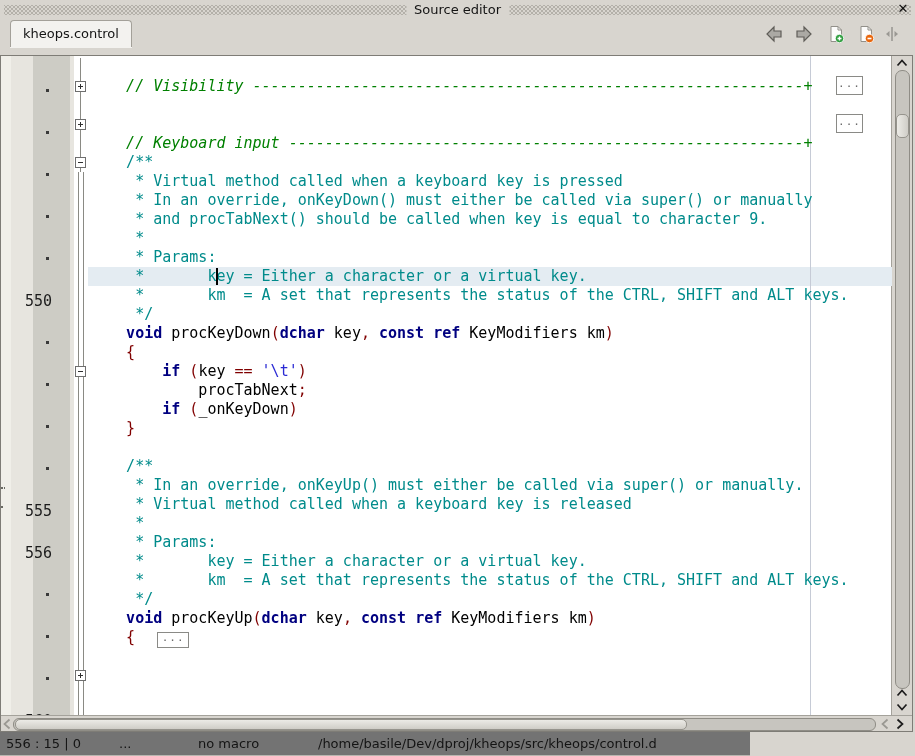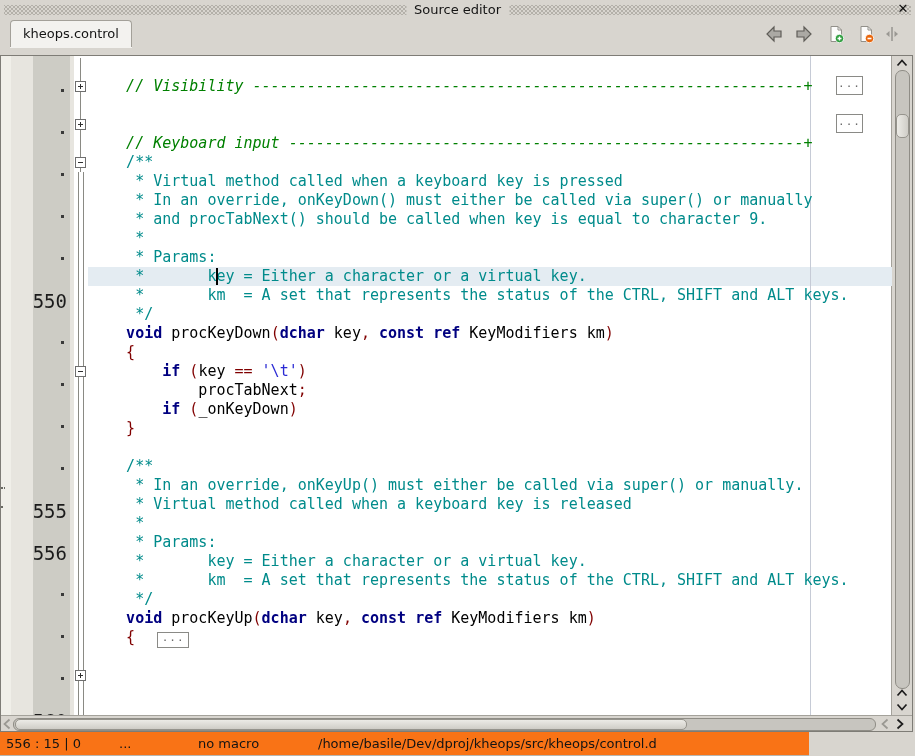--- a/index.html
+++ b/index.html
@@ -42,22 +42,22 @@
     border:1px solid #7e7c76;background:#ffffff;box-sizing:border-box;
   }
   .strip-a{position:absolute;left:0;top:0;width:10px;height:659px;background:#f0efe9;}
   .strip-b{position:absolute;left:10px;top:0;width:22px;height:659px;background:#e7e5df;}
   .gut-num{position:absolute;left:32px;top:0;width:37px;height:659px;background:#cdccc5;}
   .strip-c{position:absolute;left:69px;top:0;width:4px;height:659px;background:#e7e5df;}
   .gut-fold{position:absolute;left:73px;top:0;width:14px;height:659px;background:#ffffff;}
   .col-cells{position:absolute;left:0;top:2px;right:0;}
   .num-cell{
     height:19px;display:flex;justify-content:flex-end;align-items:center;
-    padding-right:3px;box-sizing:border-box;
-    font-family:"DejaVu Sans Mono",monospace;font-size:19px;color:#1b1b1b;margin-top:23px;
+    padding-right:18px;box-sizing:border-box;
+    font-family:"DejaVu Sans Mono",monospace;font-size:15px;color:#1b1b1b;margin-top:23px;
   }
   .num-dot{width:3px;height:3px;background:#3a3a3a;margin-right:3px;}
   .fold-cell{height:19px;position:relative;}
   .fline{position:absolute;top:0;bottom:0;width:1px;background:#8a8a84;}
   .fbox{
     position:absolute;left:1px;top:4px;width:11px;height:11px;
     border:1px solid #6e6e6e;background:#fff;box-sizing:border-box;
   }
   .fbox::before{content:"";position:absolute;left:2px;right:2px;top:4px;height:1px;background:#303030;}
   .fbox.plus::after{content:"";position:absolute;top:2px;bottom:2px;left:4px;width:1px;background:#303030;}
@@ -92,21 +92,21 @@
   
   .vscroll{position:absolute;right:0;top:0;width:20px;height:659px;background:#d8d5cf;border-left:1px solid #a4a29b;}
   .vtrack{position:absolute;left:3px;top:14px;width:13px;height:617px;background:#c7c5bf;border:1px solid #8f8d86;border-radius:7px;}
   .vthumb{position:absolute;left:0px;top:43px;width:11px;height:22px;background:linear-gradient(90deg,#ecebe6,#cfcdc7);border:1px solid #96948d;border-radius:5px;}
   .hscroll{position:absolute;left:0;bottom:0;width:911px;height:16px;background:#d8d5cf;border-top:1px solid #a4a29b;box-sizing:border-box;}
   .htrack{position:absolute;left:12px;top:2px;width:861px;height:11px;background:#c7c5bf;border:1px solid #8f8d86;border-radius:6px;}
   .hthumb{position:absolute;left:1px;top:0px;width:670px;height:9px;background:linear-gradient(180deg,#ecebe6,#cfcdc7);border:1px solid #96948d;border-radius:5px;}
   .stepper{position:absolute;display:flex;align-items:center;justify-content:center;}
   
   .statusbar{
-    position:absolute;left:0;top:732px;width:809px;height:24px;background:#f97316;
+    position:absolute;left:0;top:732px;width:750px;height:24px;background:#737373;
     border-bottom:1px solid #b9b6b0;box-sizing:border-box;
     font-size:13px;color:#141414;
   }
   .statusbar .sitem{position:absolute;top:4px;line-height:16px;}
   .grip{position:absolute;left:1px;top:487px;width:6px;height:4px;z-index:9;}
   .grip i{display:inline-block;width:1.5px;height:1.5px;background:#6a6a64;margin-right:1px;vertical-align:top;}
 </style>
 </head>
 <body>
 

